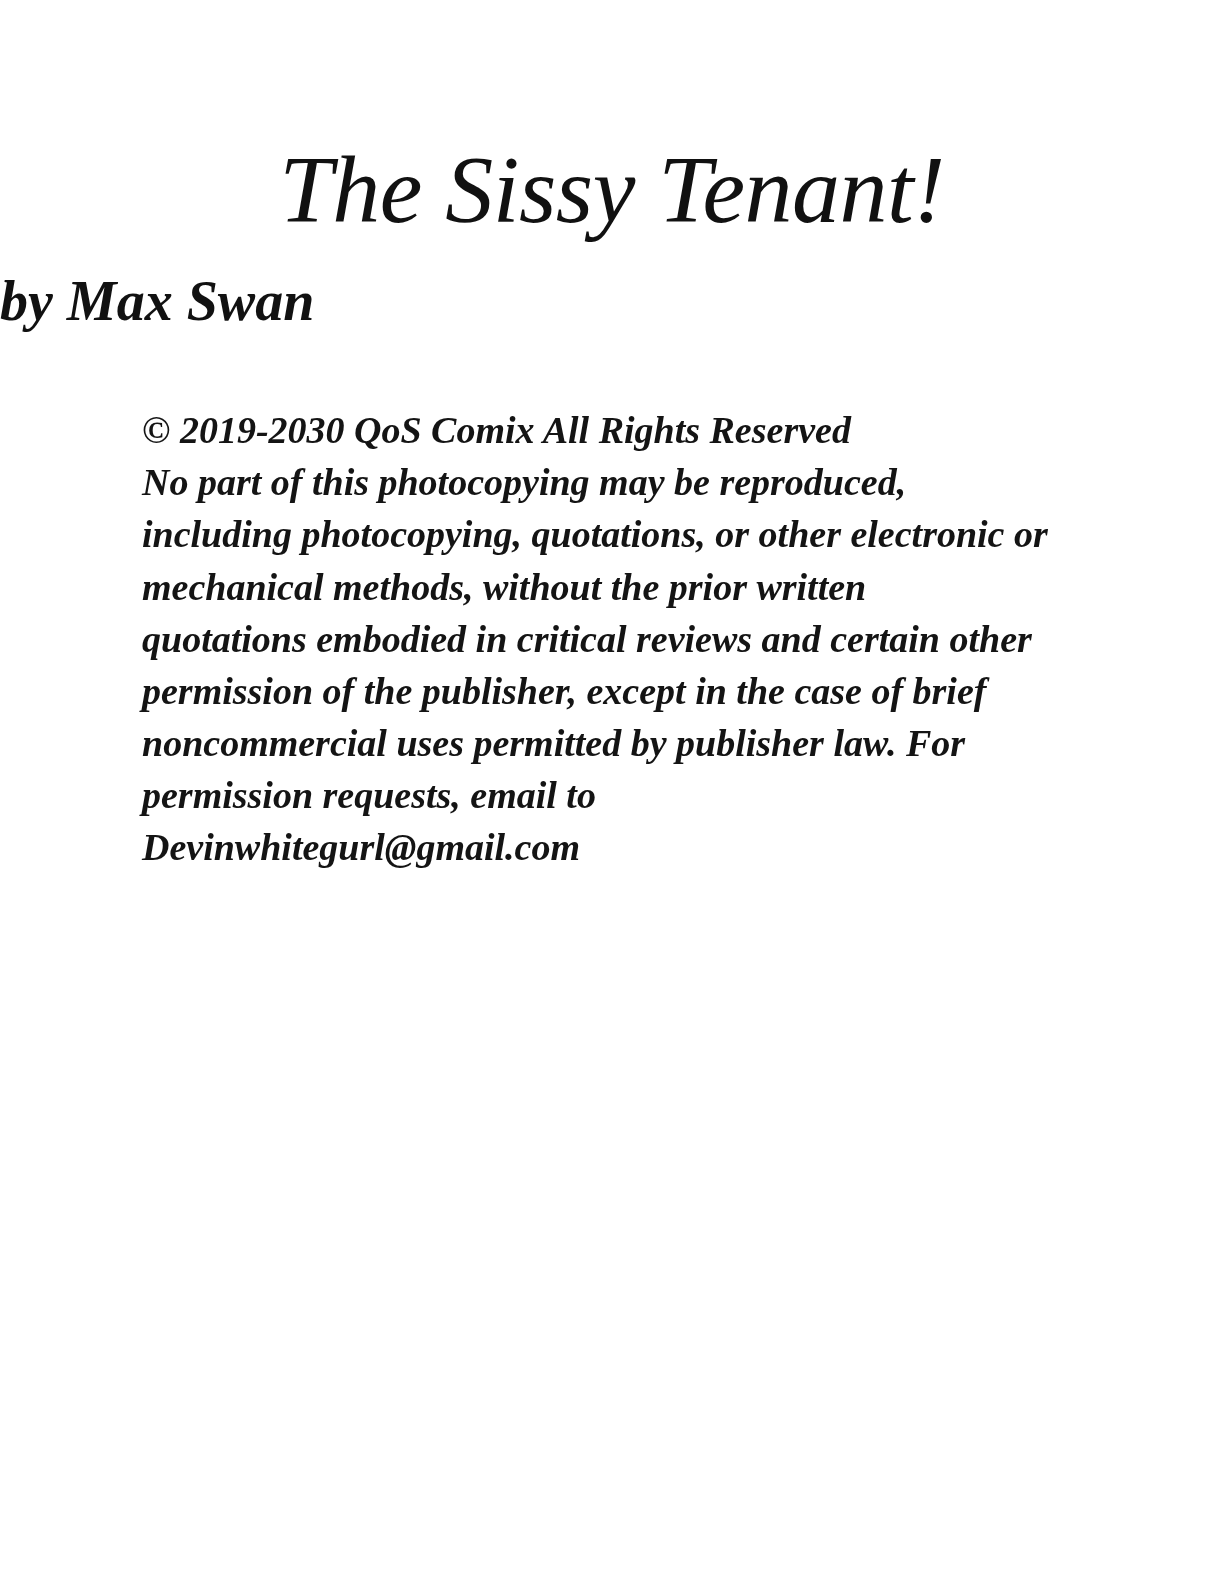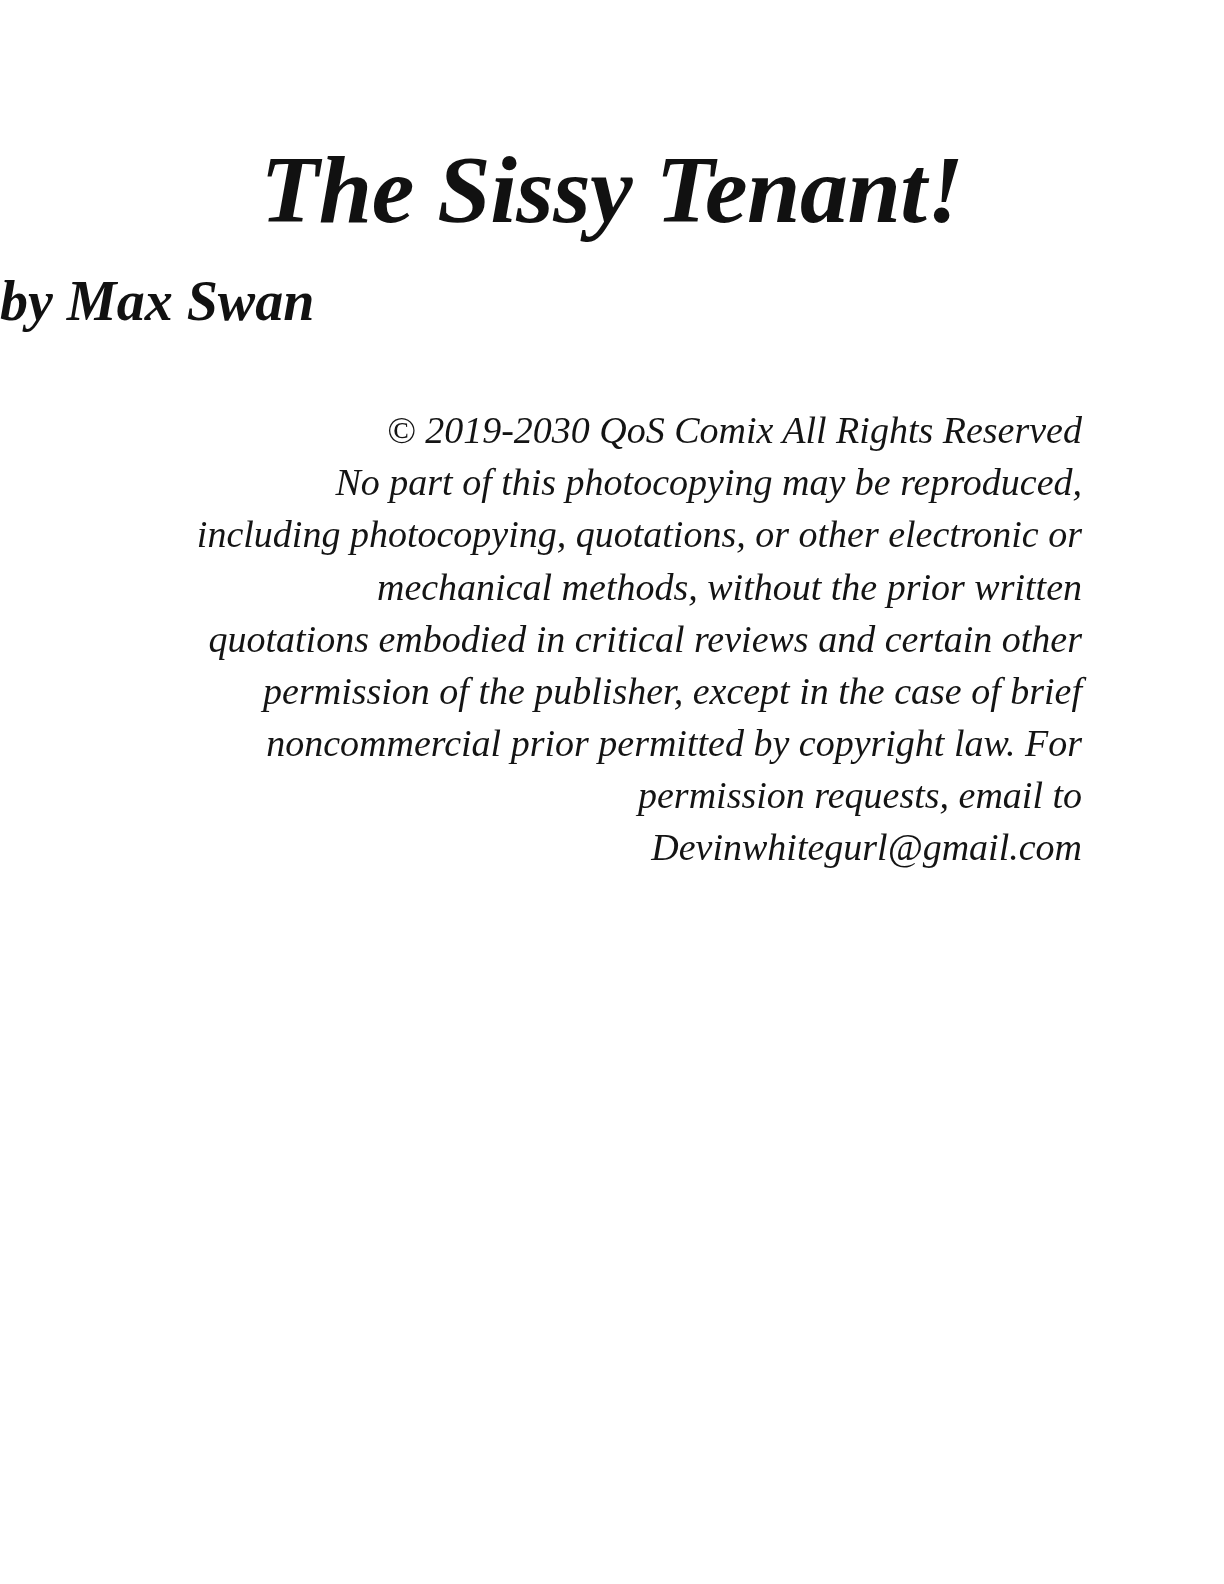--- a/index.html
+++ b/index.html
@@ -18,42 +18,42 @@
     width: 1224px;
     height: 1584px;
     box-sizing: border-box;
     padding: 0;
     position: relative;
     background: #ffffff;
   }
   .title {
     text-align: center;
     font-style: italic;
-    font-weight: bold;
+    font-weight: normal;
     font-size: 96px;
     line-height: 1.05;
     letter-spacing: -0.5px;
     margin: 0;
     padding-top: 140px;
   }
   .byline {
     font-style: italic;
     font-weight: bold;
     font-size: 56px;
     line-height: 1.1;
     margin: 0;
     padding-top: 30px;
   }
   .copyright-block {
     margin: 0 auto;
     padding-top: 72px;
     width: 940px;
-    text-align: right;
+    text-align: left;
     font-style: italic;
-    font-weight: normal;
+    font-weight: bold;
     font-size: 38px;
     line-height: 1.37;
     color: #141414;
   }
   .copyright-block .line {
     display: block;
     white-space: nowrap;
   }
 </style>
 </head>
@@ -65,18 +65,18 @@
 
   <h2 class="byline">by Max Swan</h2>
 
   <div class="copyright-block">
     <span class="line">© 2019-2030 QoS Comix All Rights Reserved</span>
     <span class="line">No part of this photocopying may be reproduced,</span>
     <span class="line">including photocopying, quotations, or other electronic or</span>
     <span class="line">mechanical methods, without the prior written</span>
     <span class="line">quotations embodied in critical reviews and certain other</span>
     <span class="line">permission of the publisher, except in the case of brief</span>
-    <span class="line">noncommercial prior permitted by copyright law. For</span>
+    <span class="line">noncommercial uses permitted by publisher law. For</span>
     <span class="line">permission requests, email to</span>
     <span class="line">Devinwhitegurl@gmail.com</span>
   </div>
 
 </div>
 
 </body></html>

